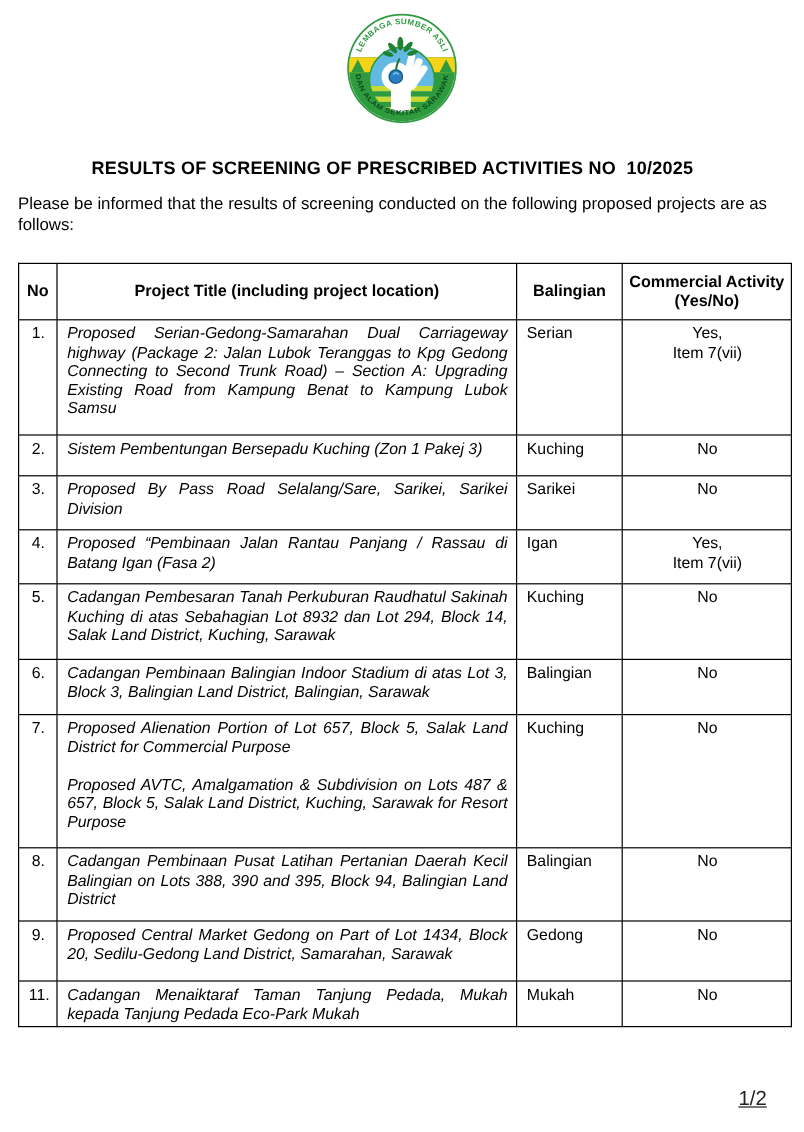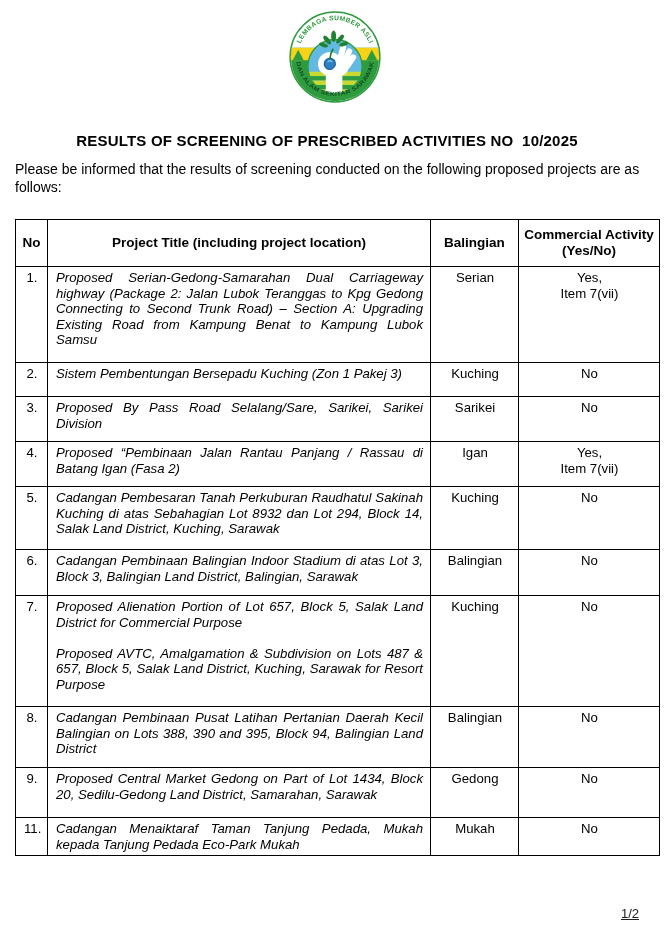--- a/index.html
+++ b/index.html
@@ -34,38 +34,38 @@
     font-size:13.5px;font-weight:bold;text-align:center;vertical-align:middle;
     line-height:16px;padding:2px 4px;white-space:pre-line;
   }
   thead tr{height:47px;}
   table.results td{
     font-size:13.2px;line-height:15.6px;vertical-align:top;
     padding:3px 7px 3px 8px;
   }
   td.c-no{text-align:center;padding-left:2px;padding-right:2px;}
   td.c-title{text-align:justify;white-space:pre-line;font-style:italic;}
-  td.c-loc{text-align:center;white-space:pre-line;}
+  td.c-loc{white-space:pre-line;}
   td.c-pa{text-align:center;white-space:pre-line;margin-top:30px;}
 
   tbody tr:nth-child(1){height:96px;}
   tbody tr:nth-child(2){height:34px;}
   tbody tr:nth-child(3){height:45px;}
   tbody tr:nth-child(4){height:45px;}
   tbody tr:nth-child(5){height:63px;}
   tbody tr:nth-child(6){height:46px;}
   tbody tr:nth-child(7){height:111px;}
   tbody tr:nth-child(8){height:61px;}
   tbody tr:nth-child(9){height:50px;}
   tbody tr:nth-child(10){height:34px;}
   tbody tr:nth-child(11){height:42px;}
 
   .pagenum{
     position:absolute;right:31px;top:906px;
-    font-size:13px;color:#222;text-decoration:underline;
+    font-size:17px;color:#222;text-decoration:underline;
   }
 </style>
 </head>
 <body>
 
 <div class="page">
 
   <div class="logo">
     <svg viewBox="0 0 100 100" width="92" height="92">
       <defs>

